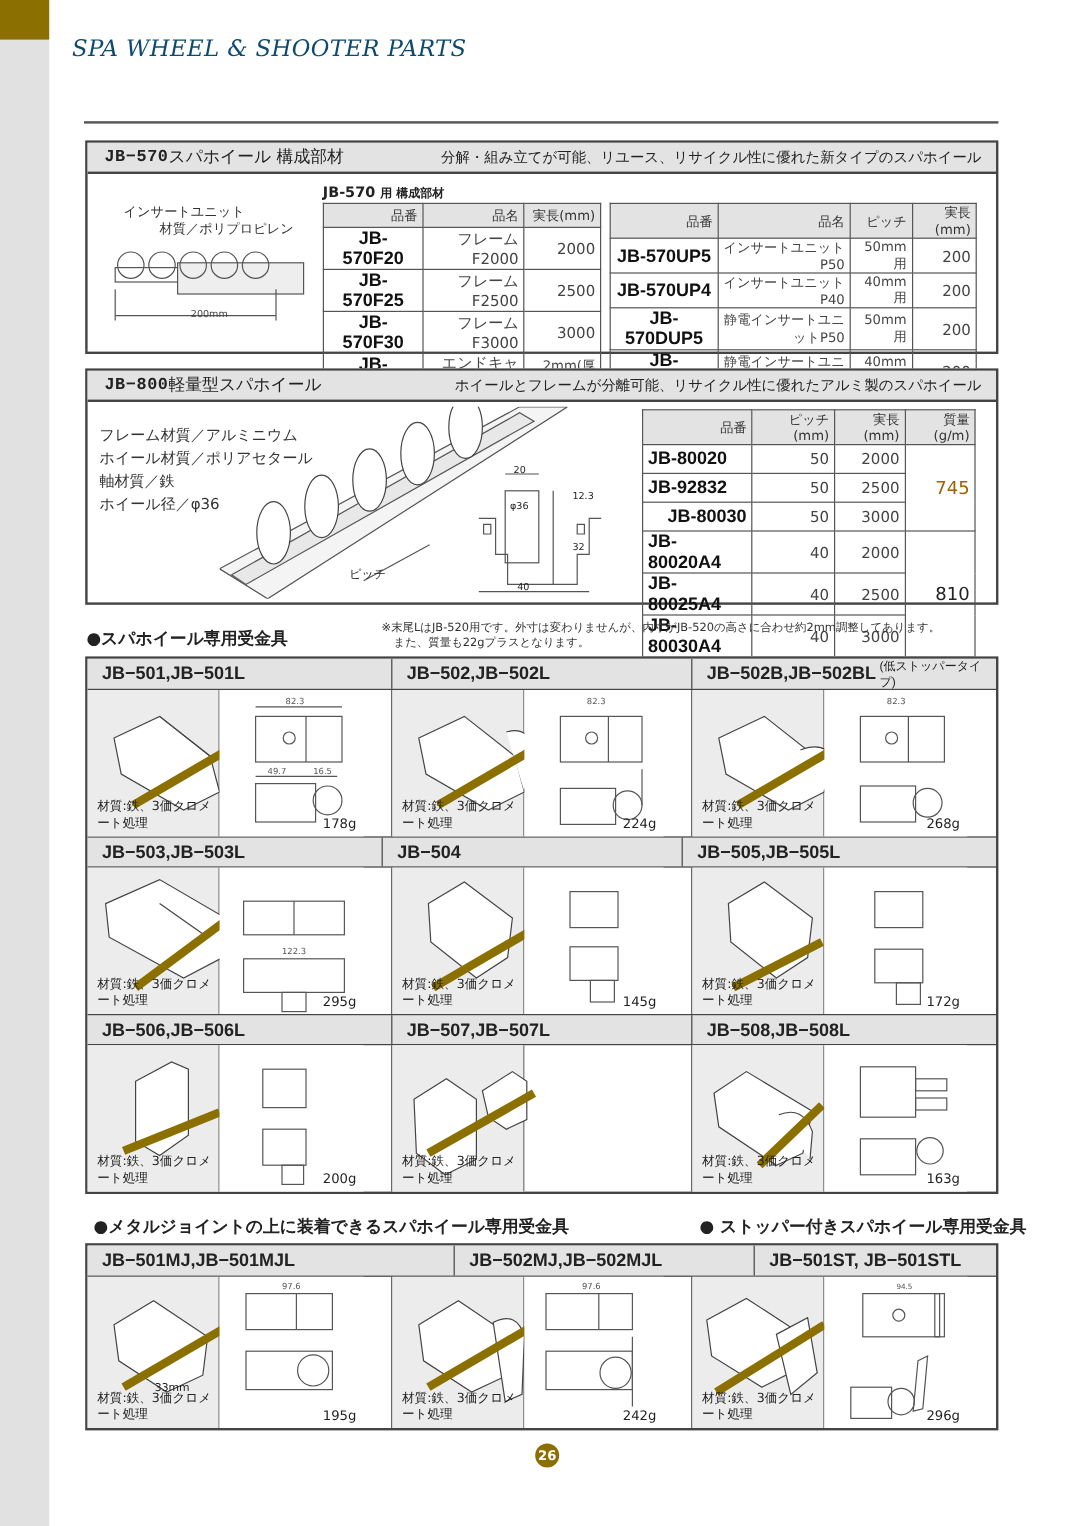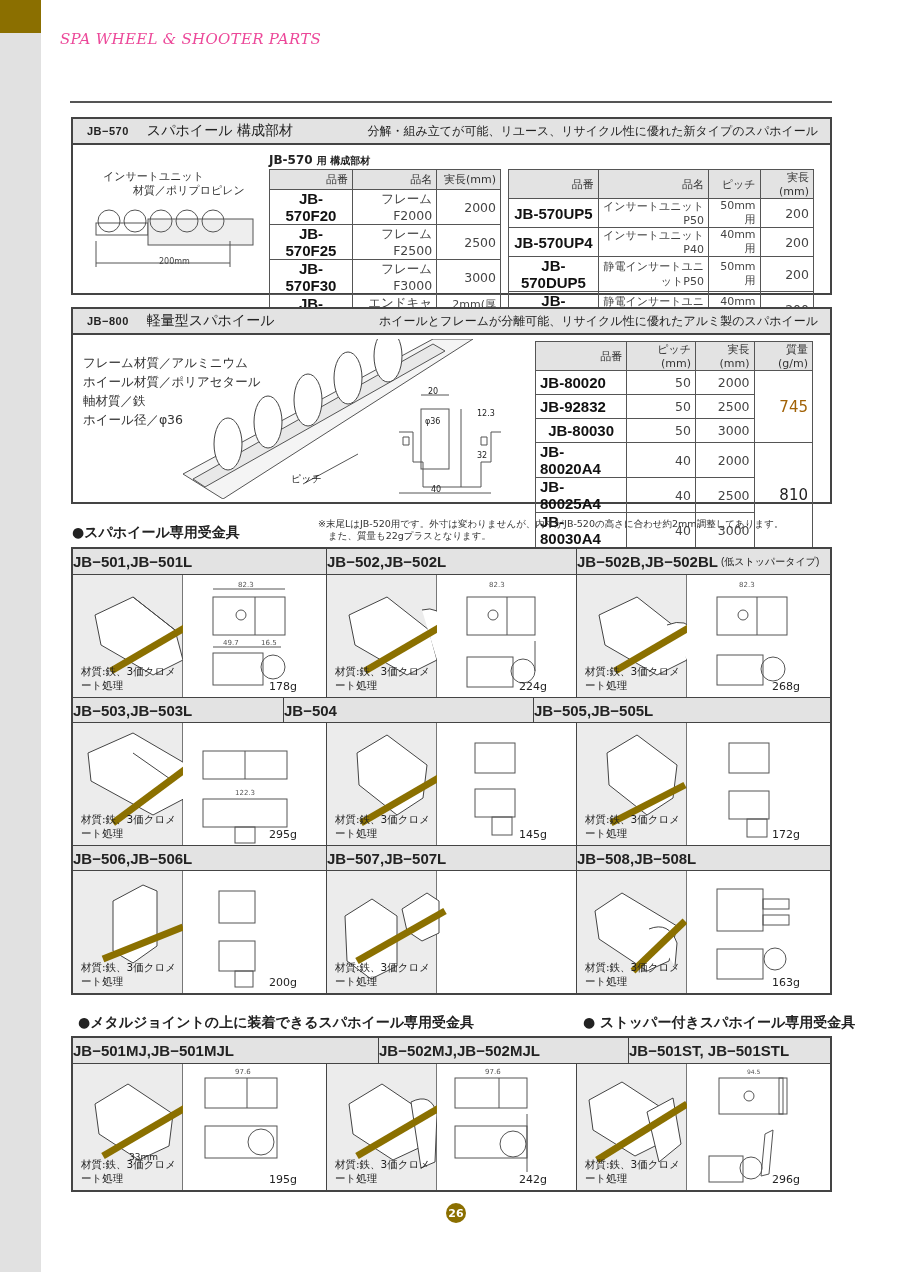--- a/index.html
+++ b/index.html
@@ -1,40 +1,40 @@
 <!DOCTYPE html>
 <html><head>
 <meta charset="utf-8">
 <style>
 *{box-sizing:border-box;margin:0;padding:0}
 body{width:900px;height:1272px;background:#fff;position:relative;font-family:"DejaVu Sans",sans-serif;color:#222;overflow:hidden}
 .sidebar{position:absolute;left:0;top:0;width:41px;height:1272px;background:#e1e1e1}
 .sidebar .gold{width:41px;height:33px;background:#8b6f00}
-.doc-title{position:absolute;left:60px;top:30px;font-family:"DejaVu Serif",serif;font-style:italic;font-size:15px;color:#ec4899;letter-spacing:0.3px}
+.doc-title{position:absolute;left:60px;top:30px;font-family:"DejaVu Serif",serif;font-style:italic;font-size:19px;color:#0c4a6e;letter-spacing:0.3px}
 .rule{position:absolute;left:70px;top:101px;width:762px;height:2px;background:#555}
 .panel{position:absolute;left:71px;width:761px;border:2px solid #444;background:#fff}
 .phead{height:26px;background:#e3e3e3;border-bottom:2px solid #444;display:flex;align-items:center;padding-left:14px;font-size:14px}
-.phead .code{font-family:Liberation Sans, sans-serif;font-weight:bold;font-size:11px;margin-right:18px;letter-spacing:0.5px}
+.phead .code{font-family:Liberation Mono, monospace;font-weight:bold;font-size:14px;letter-spacing:0.5px}
 .phead .name{font-size:14px}
 .phead .desc{margin-left:auto;margin-right:12px;font-size:12px}
 table{border-collapse:collapse}
 td,th{border:1.5px solid #555;text-align:right;font-weight:normal;padding:0 4px}
 th{background:#e3e3e3;font-size:11px;height:20px;color:#333}
 td{height:24px;font-size:12.5px;color:#444}
 td.pn{font-family:"Liberation Sans",sans-serif;font-weight:bold;font-size:15px;color:#111;text-align:center}
 .abs{position:absolute}
 .sub570{position:absolute;left:196px;top:34px;font-size:12px;font-weight:bold}
 .sub570 small{font-size:10px}
 .spec{position:absolute;left:10px;top:44px;font-size:12.5px;line-height:19px;color:#333}
 .section-title{position:absolute;font-size:14px;font-weight:bold;color:#222}
 .note{position:absolute;left:318px;top:518px;font-size:9.5px;line-height:12px;color:#333}
 .grid{position:absolute;left:71px;width:761px;border:2px solid #444;background:#fff}
 .gh{height:26px;background:#e3e3e3;border-bottom:1.5px solid #444;border-top:1.5px solid #444;display:flex}
 .gh:first-child{border-top:none}
-.gh div{flex:0 0 auto;display:flex;align-items:center;font-family:"Liberation Sans",sans-serif;font-weight:bold;font-size:15px;border-right:1.5px solid #444}
+.gh div{flex:0 0 auto;display:flex;align-items:center;padding-left:12px;font-family:"Liberation Sans",sans-serif;font-weight:bold;font-size:15px;border-right:1.5px solid #444}
 .gh div:last-child{border-right:none}
 .gh small{font-size:10px;font-weight:normal;margin-left:3px}
 .gb{display:flex;height:122px}
 .cell{display:flex;border-right:1.5px solid #444}
 .cell:last-child{border-right:none}
 .pic{width:110px;background:#ececec;position:relative;border-right:1px solid #777}
 .drw{position:relative;background:#fff}
 .mat{position:absolute;left:8px;bottom:4px;font-size:10.5px;color:#222}
 .wt{position:absolute;right:6px;bottom:4px;font-size:11px;color:#222}
 .pageno{position:absolute;left:446px;top:1203px;width:20px;height:20px;border-radius:50%;background:#8b6f00;color:#fff;font-size:11px;font-weight:bold;display:flex;align-items:center;justify-content:center}
@@ -195,21 +195,21 @@
           <td>50</td>
           <td>2000</td>
           <td rowspan="3" style="font-size:15px;color:#a16207">745</td>
         </tr>
     <tr>
           <td class="pn" style="height:23px;text-align:left">JB-92832</td>
           <td>50</td>
           <td>2500</td>
         </tr>
     <tr>
-          <td class="pn" style="height:23px;text-align:center">JB-80030</td>
+          <td class="pn" style="height:23px;text-align:right">JB-80030</td>
           <td>50</td>
           <td>3000</td>
         </tr>
     <tr>
           <td class="pn" style="height:23px;text-align:left">JB-80020A4</td>
           <td>40</td>
           <td>2000</td>
           <td rowspan="3" style="font-size:15px;color:#222">810</td>
         </tr>
     <tr>
@@ -323,21 +323,21 @@
               <circle cx="86" cy="94" r="12"></circle>
             </g>
         <text x="52" y="12" font-size="7" fill="#555">82.3</text>
           </svg>
         <div class="wt">268g</div>
       </div>
     </div>
   </div>
 
   <div class="gh">
-    <div style="width:211px">
+    <div style="width:246px">
         <span>JB−503,JB−503L</span>
       </div>
     <div style="width:250px">
         <span>JB−504</span>
       </div>
     <div style="width:253px">
         <span>JB−505,JB−505L</span>
       </div>
   </div>
   <div class="gb">

